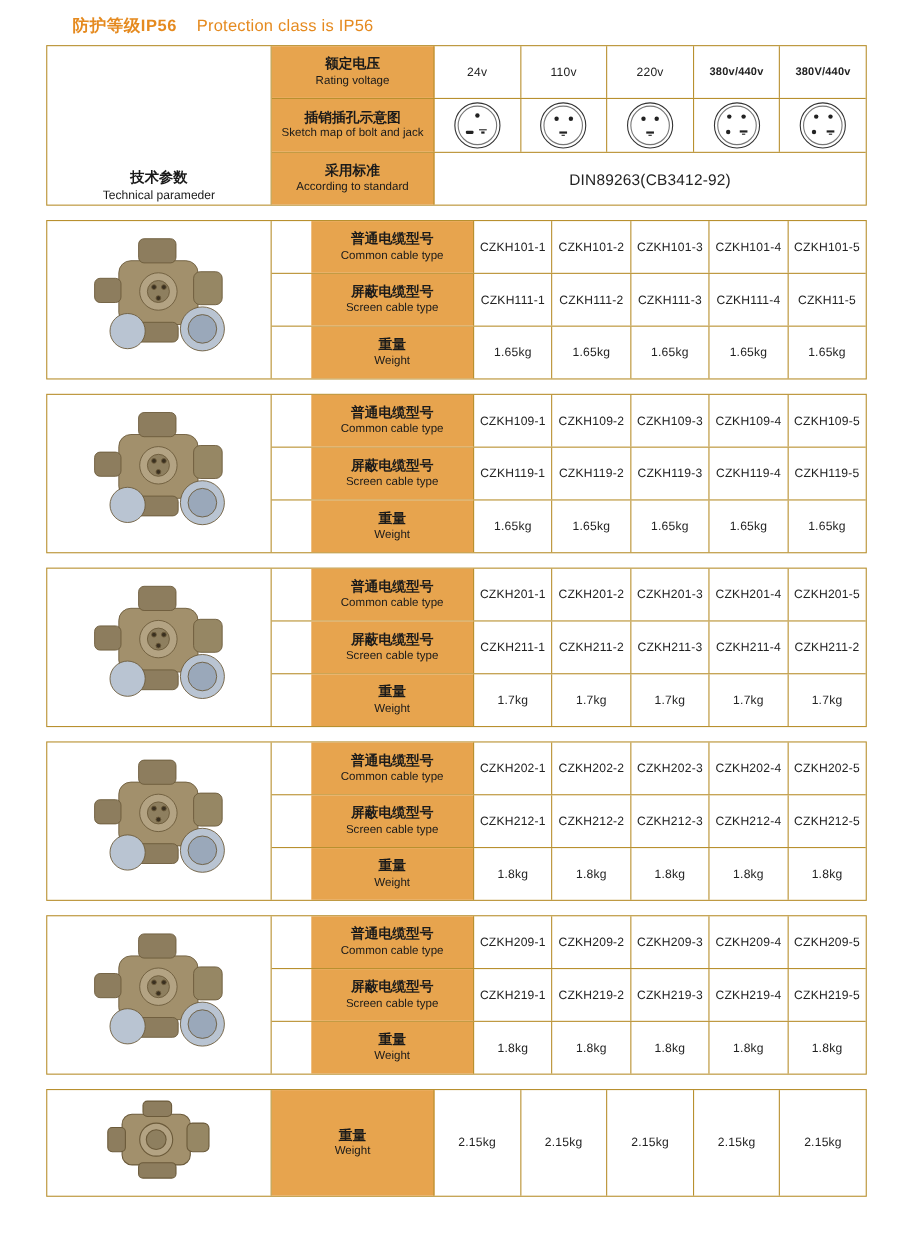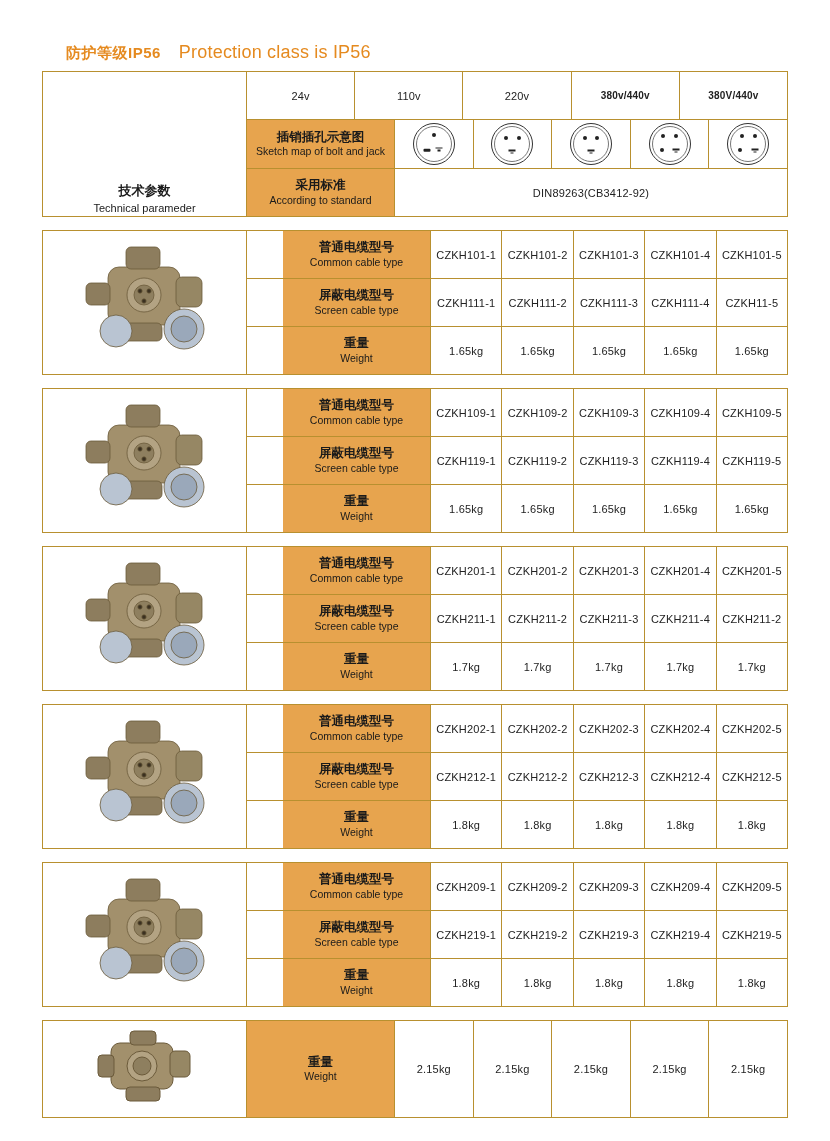--- a/index.html
+++ b/index.html
@@ -25,23 +25,22 @@
     gap: 18px;
   }
   .header .cn {
     color: #e58a1f;
     font-size: 15px;
     font-weight: bold;
     letter-spacing: 0.5px;
   }
   .header .en {
     color: #e58a1f;
-    font-size: 18px;
+    font-size: 15px;
     letter-spacing: 0.2px;
-    margin-top: 28px;
   }
 
   
   .block {
     margin: 0 42px 13px 42px;
     border: 1px solid #b8902f;
     display: flex;
     background: #fff;
   }
   .block .imgcell {
@@ -94,21 +93,21 @@
     align-items: center;
     justify-content: center;
     font-size: 11px;
     color: #222;
     letter-spacing: 0.2px;
     padding: 3px 1px;
     text-align: center;
   }
   .valcell:last-child { border-right: none; }
   .valcell.small { font-size: 10px; font-weight: bold; }
-  .valcell.wide { flex: 5 1 0; font-size: 11px; }
+  .valcell.wide { flex: 5 1 0; font-size: 14px; }
 
   
   .tech .labelcell { width: 148px; }
   .tech .row.r1 { height: 42px; }
   .tech .row.r2 { height: 58px; }
   .tech .row.r3 { height: 44px; }
   .tech .imgcell .cn {
     font-size: 13px;
     font-weight: bold;
     color: #1a1a1a;
@@ -194,20 +193,24 @@
   </div>
 
   <div class="block tech">
     <div class="imgcell" style="height:144px; flex-direction:column;justify-content:flex-end;">
       <div class="cn">技术参数</div>
       <div class="en">Technical parameder</div>
     </div>
     <div class="rows">
 
       <div class="row r1">
+        <div class="labelcell">
+          <div class="cn">额定电压</div>
+          <div class="en">Rating voltage</div>
+        </div>
         <div class="valcell">24v</div>
         <div class="valcell">110v</div>
         <div class="valcell">220v</div>
         <div class="valcell small">380v/440v</div>
         <div class="valcell small">380V/440v</div>
       </div>
 
       <div class="row r2">
         <div class="labelcell">
           <div class="cn">插销插孔示意图</div>

